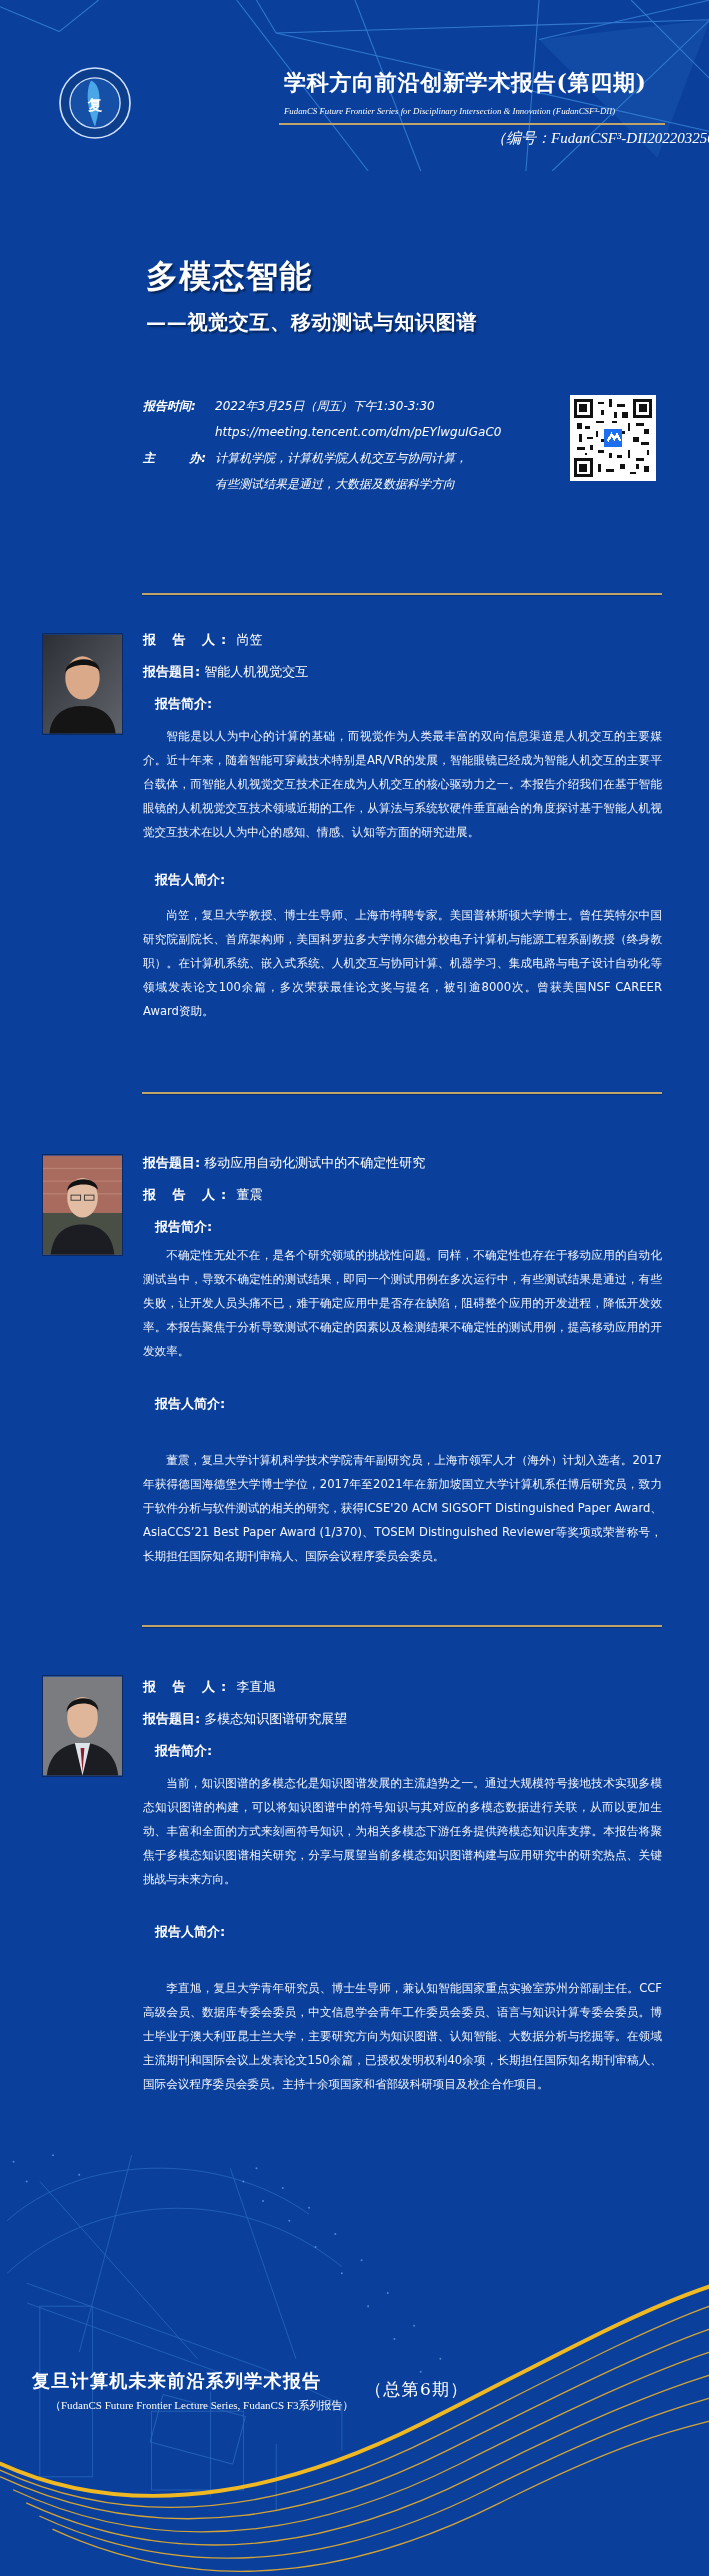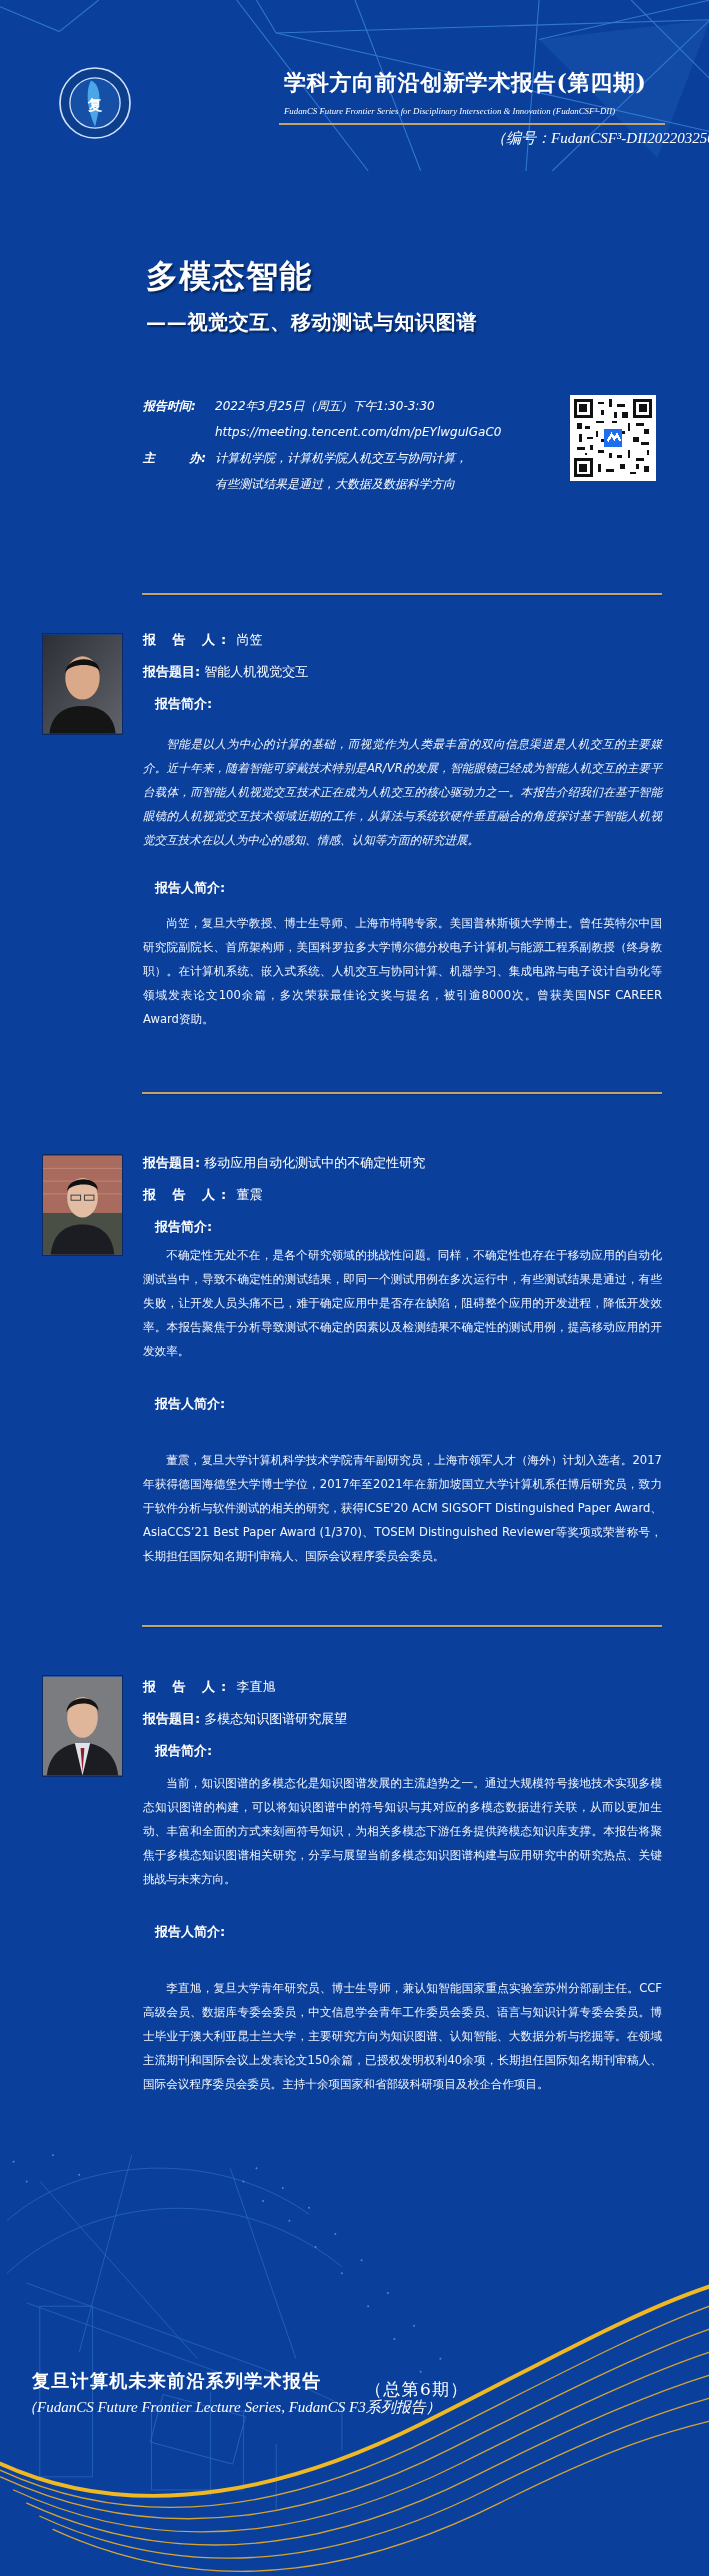--- a/index.html
+++ b/index.html
@@ -79,23 +79,23 @@
     position: absolute; left: 32px; top: 2369px;
     font-family: "DejaVu Serif", "Liberation Serif", serif;
     font-weight: bold; font-size: 18px; letter-spacing: 1.3px; white-space: nowrap;
   }
   .footer-issue {
     position: absolute; left: 365px; top: 2378px;
     font-family: "DejaVu Serif", "Liberation Serif", serif;
     font-weight: normal; font-size: 17px; letter-spacing: 1.3px; white-space: nowrap;
   }
   .footer-sub {
-    position: absolute; left: 22px; top: 2398px;
+    position: absolute; left: 50px; top: 2398px;
     font-family: "Liberation Serif", "DejaVu Serif", serif;
-    font-style: italic; font-size: 15px; white-space: nowrap;
+    font-size: 11px; white-space: nowrap;
   }
 </style>
 </head>
 <body>
 
 <svg class="bg-lines" viewBox="0 0 1080 260">
   <g stroke="#3d8ae0" stroke-width="1.6" fill="none" opacity="0.75">
     <line x1="0" y1="10" x2="90" y2="48"></line>
     <line x1="90" y1="48" x2="150" y2="0"></line>
     <line x1="360" y1="0" x2="560" y2="260"></line>
@@ -224,21 +224,21 @@
   <div class="sp-body" style="top:0;">
     <div class="sp-line">
       <span class="sp-label wide">报 告 人:</span>
       <span>尚笠</span>
     </div>
     <div class="sp-line">
       <span class="sp-label">报告题目:</span>
       <span>智能人机视觉交互</span>
     </div>
     <div class="para-title">报告简介:</div>
-    <p class="para" style="margin-top:12px;font-style:italic;">智能是以人为中心的计算的基础，而视觉作为人类最丰富的双向信息渠道是人机交互的主要媒介。近十年来，随着智能可穿戴技术特别是AR/VR的发展，智能眼镜已经成为智能人机交互的主要平台载体，而智能人机视觉交互技术正在成为人机交互的核心驱动力之一。本报告介绍我们在基于智能眼镜的人机视觉交互技术领域近期的工作，从算法与系统软硬件垂直融合的角度探讨基于智能人机视觉交互技术在以人为中心的感知、情感、认知等方面的研究进展。</p>
+    <p class="para" style="margin-top:4px;">智能是以人为中心的计算的基础，而视觉作为人类最丰富的双向信息渠道是人机交互的主要媒介。近十年来，随着智能可穿戴技术特别是AR/VR的发展，智能眼镜已经成为智能人机交互的主要平台载体，而智能人机视觉交互技术正在成为人机交互的核心驱动力之一。本报告介绍我们在基于智能眼镜的人机视觉交互技术领域近期的工作，从算法与系统软硬件垂直融合的角度探讨基于智能人机视觉交互技术在以人为中心的感知、情感、认知等方面的研究进展。</p>
     <div class="para-title" style="margin-top:20px;">报告人简介:</div>
     <p class="para" style="margin-top:6.6px;">尚笠，复旦大学教授、博士生导师、上海市特聘专家。美国普林斯顿大学博士。曾任英特尔中国研究院副院长、首席架构师，美国科罗拉多大学博尔德分校电子计算机与能源工程系副教授（终身教职）。在计算机系统、嵌入式系统、人机交互与协同计算、机器学习、集成电路与电子设计自动化等领域发表论文100余篇，多次荣获最佳论文奖与提名，被引逾8000次。曾获美国NSF CAREER Award资助。</p>
   </div>
 </section>
 
 <div class="divider" style="top:1092px;"></div>
 
 <section class="speaker" style="top:1147px;">
   <div class="photo" style="top:6.6px;">
     <svg viewBox="0 0 124 155">

